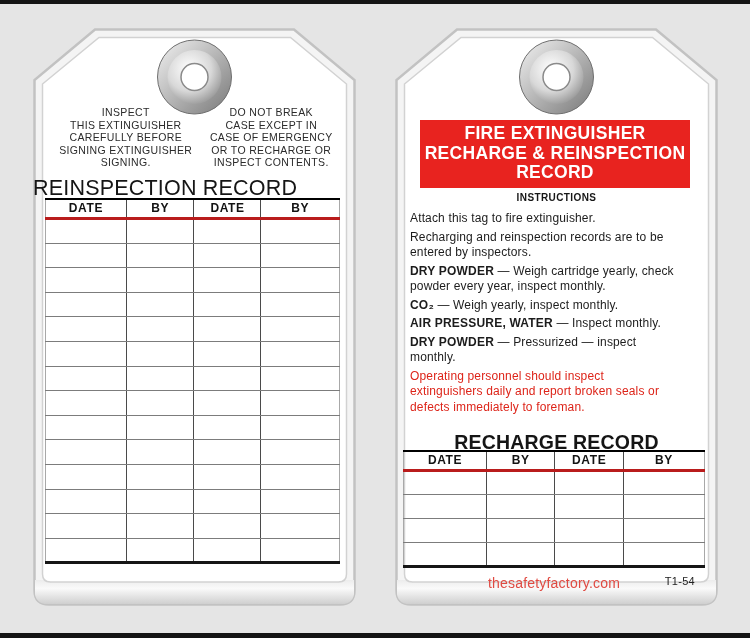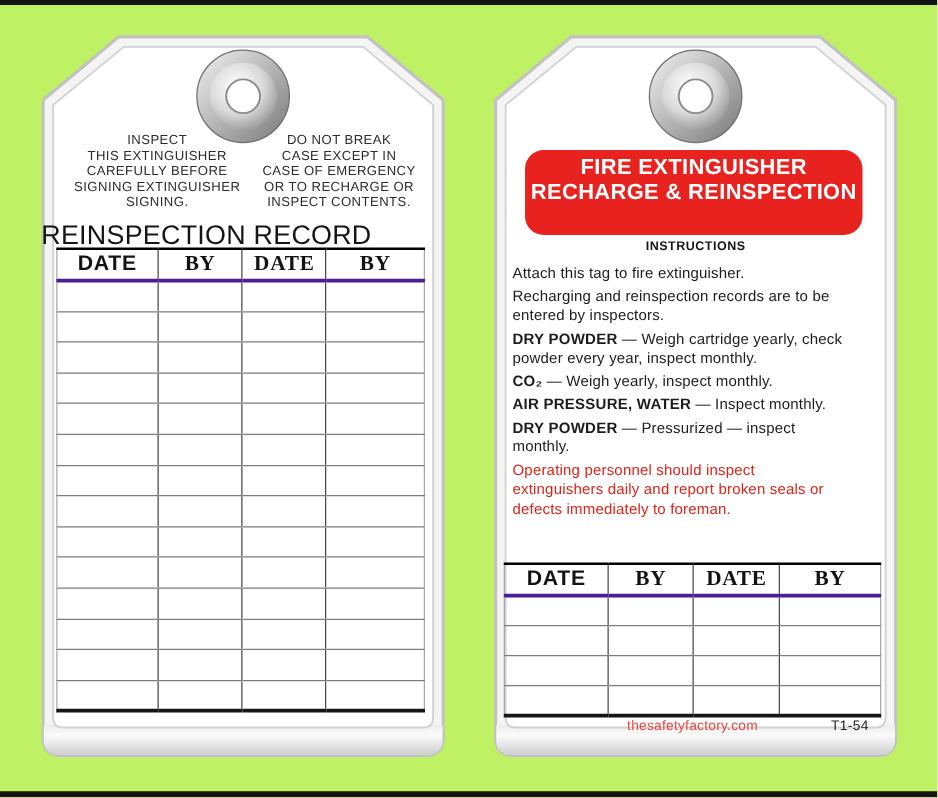--- a/index.html
+++ b/index.html
@@ -1,19 +1,19 @@
 <!DOCTYPE html>
 <html><head>
 <meta charset="utf-8">
 <style>
   * { margin:0; padding:0; box-sizing:border-box; }
   html,body { background:#fff; }
   .canvas {
     position:relative; width:750px; height:638px; margin:0 auto;
-    background:#bef264; overflow:hidden;
+    background:#e5e5e5; overflow:hidden;
     font-family:"Liberation Sans","DejaVu Sans",sans-serif;
     color:#111;
   }
   .edge-bar { position:absolute; left:0; width:750px; background:#141414; }
   .edge-bar.top { top:0; height:4px; }
   .edge-bar.bottom { bottom:0; height:5px; }
 
   .tag { position:absolute; top:28px; width:323px; height:578px; }
   .tag.left-tag  { left:33px; }
   .tag.right-tag { left:395px; }
@@ -32,25 +32,25 @@
     position:absolute; left:0; top:148px; width:282px; 
     font-size:21.5px; font-weight:normal; letter-spacing:.2px; color:#151515;
   }
 
   
   .record-table {
     position:absolute; border-collapse:collapse; table-layout:fixed;
     border-left:1px solid #a8a8a8; border-right:1px solid #a8a8a8;
   }
   .record-table th {
-    border-top:2px solid #000; border-bottom:3px solid #4c1d95;
-    font-size:17px; font-weight:bold; letter-spacing:.6px;
+    border-top:2px solid #000; border-bottom:3px solid #b91c1c;
+    font-size:12px; font-weight:bold; letter-spacing:.6px;
     padding:1px 0 2px; color:#131313;
   }
-  .record-table th + th, .record-table td + td { border-left:1px solid #4a4a4a;font-family:Liberation Serif, serif; }
+  .record-table th + th, .record-table td + td { border-left:1px solid #4a4a4a; }
   .record-table td { border-bottom:1px solid #7c7c7c; }
   .record-table tbody tr:last-child td { border-bottom:3px solid #161616; }
   .left-tag  .record-table { left:12px; top:170px; width:295px; }
   .left-tag  .record-table td { height:24.6px; }
   .right-tag .record-table { left:8px;  top:422px; width:302px; }
   .right-tag .record-table td { height:24px; }
 
   
   .red-header {
     position:absolute; left:25px; top:92px; width:270px; height:68px;
@@ -67,21 +67,21 @@
     margin:0 0 3px; color:#1c1c1c;
   }
   .instructions p b { letter-spacing:.2px; }
   .recharge-title {
     position:absolute; left:0; top:403px; width:323px; text-align:center;
     font-size:19.5px; font-weight:bold; letter-spacing:.2px; color:#151515;
   }
   .tag-footer { position:absolute; left:8px; top:547px; width:302px; height:15px; }
   .footer-site {
     position:absolute; left:0; width:100%; text-align:center;
-    font-size:11px; letter-spacing:.2px;
+    font-size:14px; letter-spacing:.2px;
   }
   .footer-code {
     position:absolute; right:10px; top:0; font-size:11px; color:#222; letter-spacing:.3px;
   }
 </style>
 </head>
 <body>
 
 <div class="canvas">
   <div class="edge-bar top"></div>
@@ -247,37 +247,39 @@
       <path d="M62 1.5 H261 L321.5 52 V562 Q321.5 576.5 307 576.5 H16 Q1.5 576.5 1.5 562 V52 Z" fill="#f4f4f4" stroke="#c2c2c2" stroke-width="2.5"></path>
       <rect x="2" y="552" width="319" height="24" fill="url(#gFade)" clip-path="url(#tagClip)"></rect>
       <path d="M66 9.5 H257.5 L313.5 56 V546 Q313.5 554 305.5 554 H17.5 Q9.5 554 9.5 546 V56 Z" fill="#ffffff" stroke="#d2d2d2" stroke-width="1.5"></path>
       <g>
         <circle cx="161.5" cy="49" r="37" fill="url(#gMetalOuter)" stroke="#6f6f6f" stroke-width="1"></circle>
         <circle cx="161.5" cy="49" r="27" fill="url(#gMetalRing)"></circle>
         <circle cx="161.5" cy="49" r="13.5" fill="#ffffff" stroke="#8a8a8a" stroke-width="1.5"></circle>
       </g>
     </svg>
 
-    <div class="red-header" style="background-color: rgb(232, 35, 31); border-radius: 15px;">
+    <div class="red-header" style="background-color: rgb(232, 35, 31);">
         <div>FIRE EXTINGUISHER</div>
         <div>RECHARGE &amp; REINSPECTION</div>
+        <div>RECORD</div>
       </div>
 
     <div class="instructions-title">INSTRUCTIONS</div>
 
     <div class="instructions">
         <p>Attach this tag to fire extinguisher.</p>
         <p>Recharging and reinspection records are to be entered by inspectors.</p>
         <p><b>DRY POWDER</b> — Weigh cartridge yearly, check powder every year, inspect monthly.</p>
         <p><b>CO₂</b> — Weigh yearly, inspect monthly.</p>
         <p><b>AIR PRESSURE, WATER</b> — Inspect monthly.</p>
         <p><b>DRY POWDER</b> — Pressurized — inspect monthly.</p>
         <p style="color: rgb(221, 36, 25);">Operating personnel should inspect extinguishers daily and report broken seals or defects immediately to foreman.</p>
       </div>
 
+    <h2 class="recharge-title">RECHARGE RECORD</h2>
 
     <table class="record-table">
         <colgroup>
           <col style="width: 27.6%;">
           <col style="width: 22.7%;">
           <col style="width: 22.8%;">
           <col style="width: 26.9%;">
         </colgroup>
         <thead>
           <tr>

